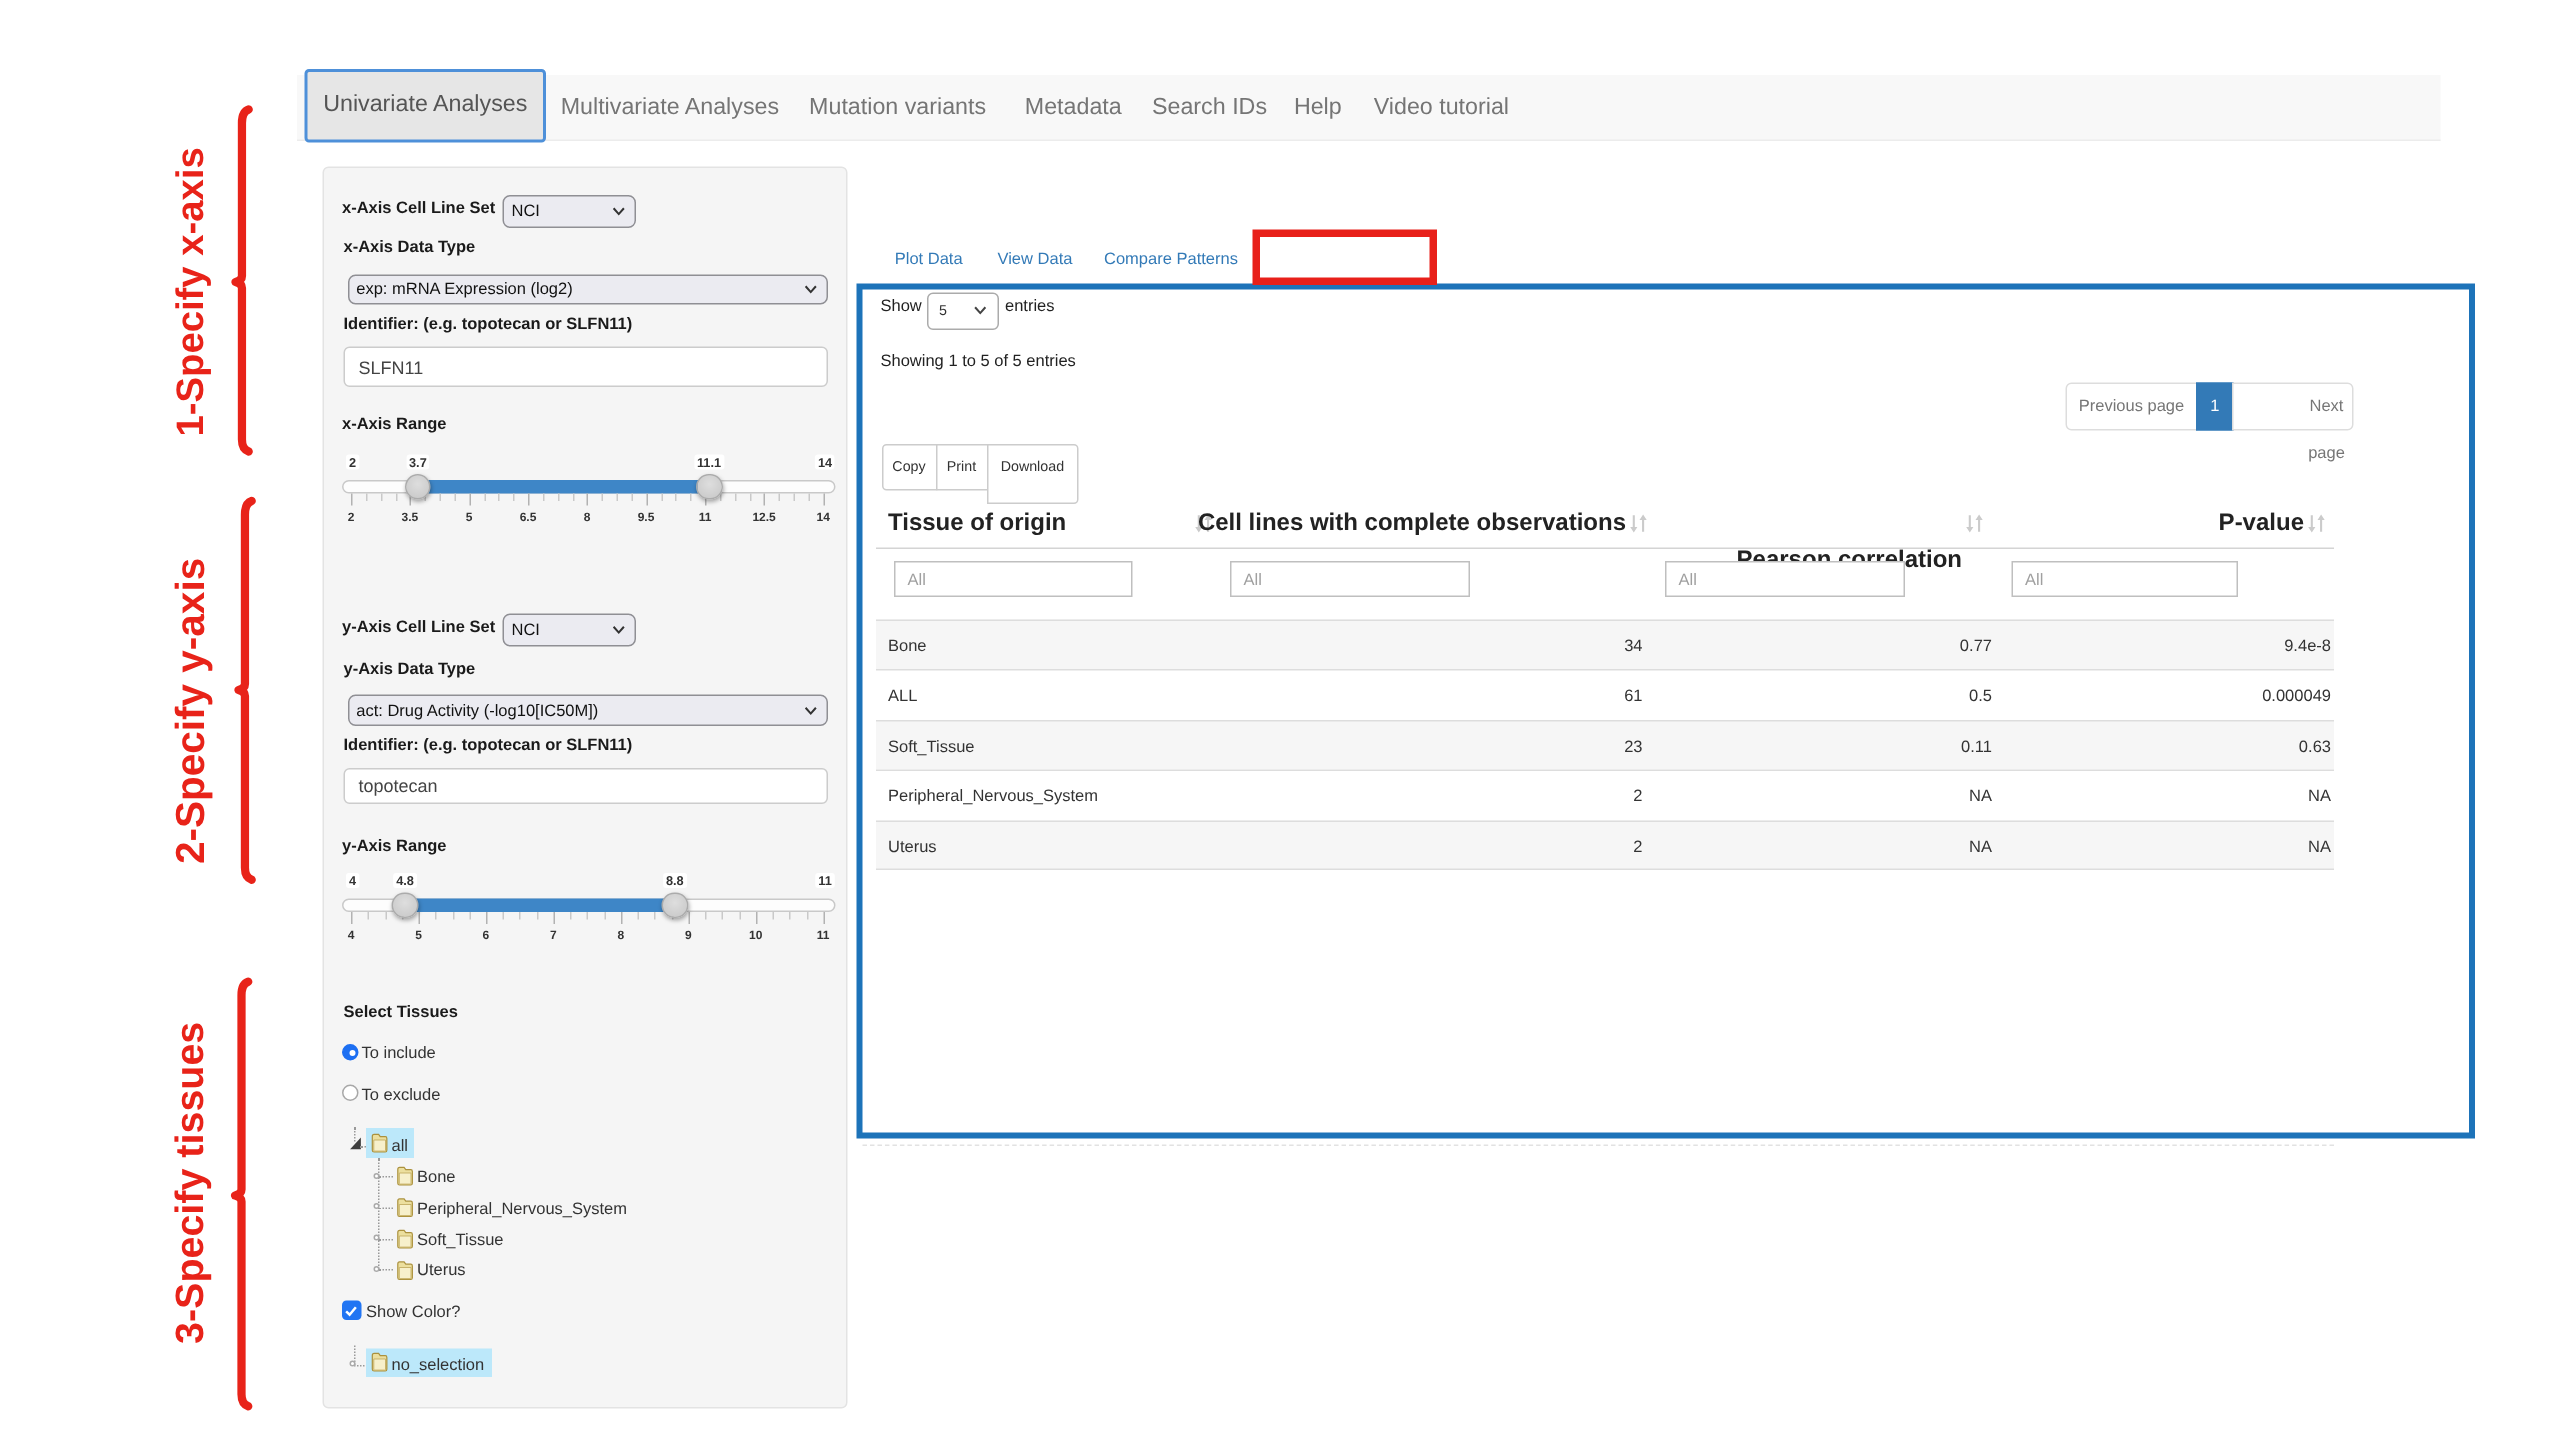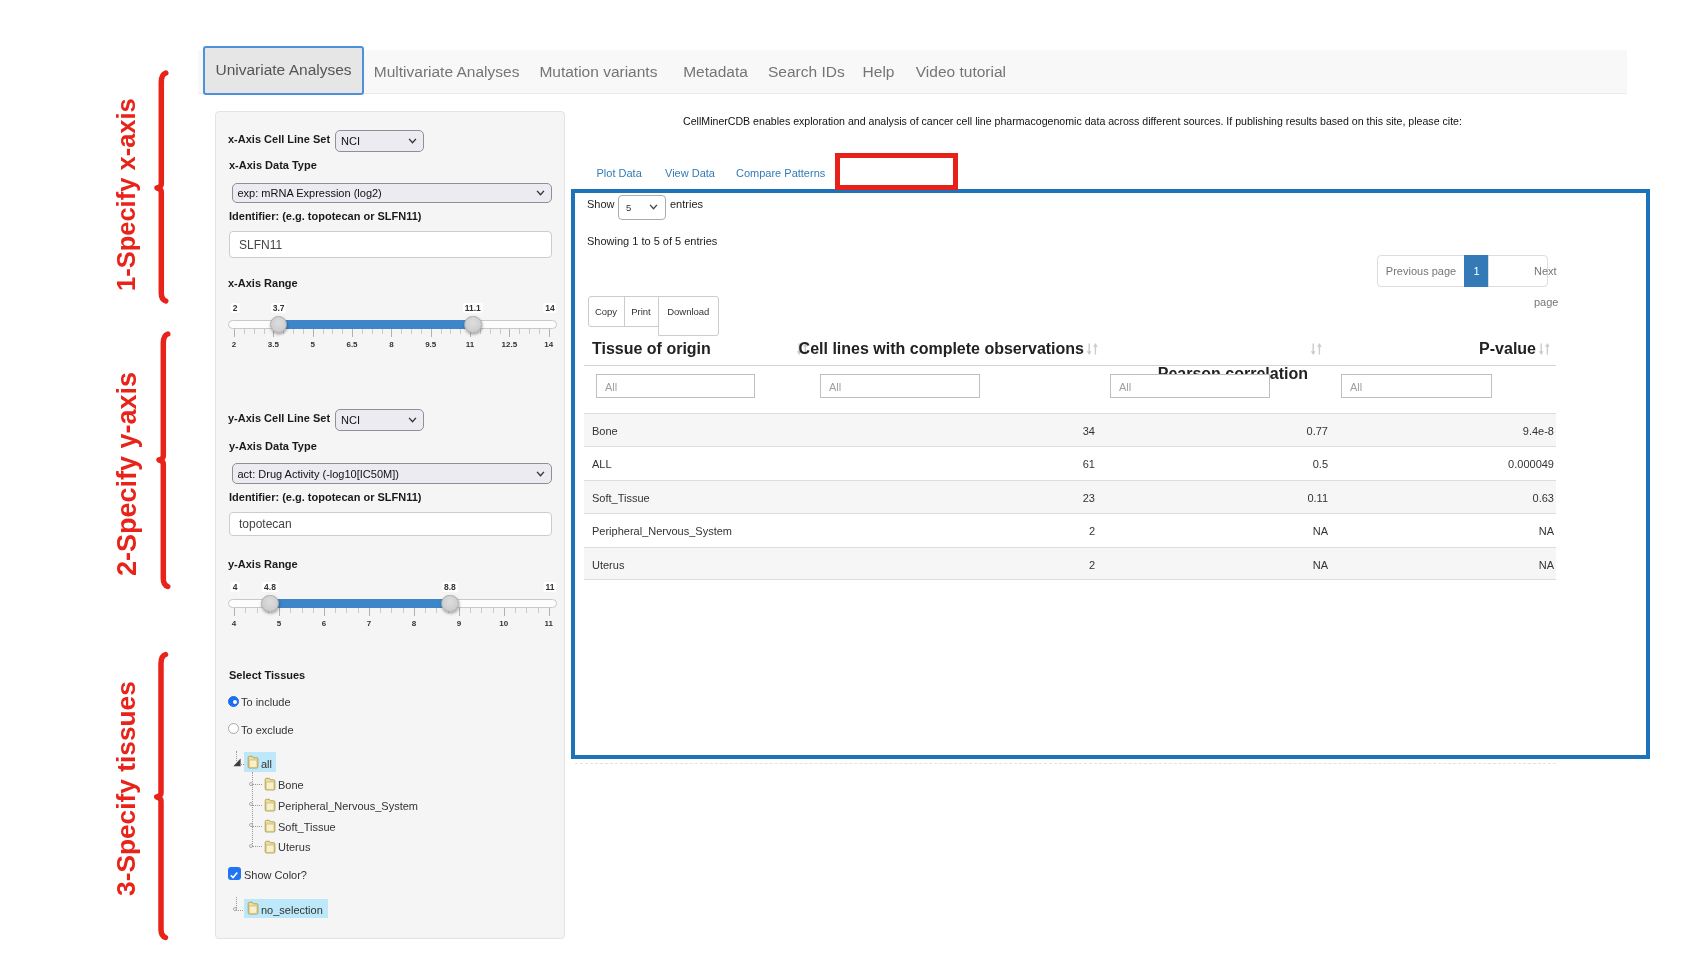--- a/index.html
+++ b/index.html
@@ -257,41 +257,40 @@
 <div class="ftext" style="left:261px; top:903.5px;">no_selection</div>
 <svg width="0" height="0" style="position:absolute;">
 <defs>
 <g id="fold">
   <path d="M1.2 2.6 Q1.2 1.3 2.4 1.3 L5.4 1.3 L6.5 2.8 L9.9 2.8 Q10.9 2.8 10.9 4 L10.9 11.8 Q10.9 13 9.8 13 L2.4 13 Q1.2 13 1.2 11.8 Z" fill="#ecdf9e" stroke="#ab913d" stroke-width="0.8"></path>
   <path d="M2.2 5 L10 5 L10 12 Q10 12.4 9.5 12.4 L2.7 12.4 Q2.2 12.4 2.2 12 Z" fill="#f7f0cb" stroke="#c3ad62" stroke-width="0.6"></path>
 </g>
 </defs>
 </svg>
 <div id="introwrap">
-  <div class="l1">CellMinerCDB enables exploration and analysis of cancer cell line pharmacogenomic data across different sources. If publishing results based on this site, please cite:</div>
 </div>
 <div class="dtab" style="left:596.5px;">Plot Data</div>
 <div class="dtab" style="left:665px;">View Data</div>
 <div class="dtab" style="left:736px;">Compare Patterns</div>
 <div class="dtab" style="left:853px; color:#111;margin-top:36px;">Tissue Correlation</div>
 <div id="redrect"></div>
 <div id="bluebox"></div>
 <div class="abs" style="left:575px; top:762.5px; width:981px; border-top:1px dashed #e2e2e2;"></div>
 <div class="td" style="left:587px; top:197.7px; color:#222;">Show</div>
 <div class="abs" style="left:618px; top:195px; width:48px; height:24.5px; background:#fff; border:1px solid #ababab; border-radius:4px;">
   <span style="position:absolute; left:7px; top:6px; font-size:9.5px; color:#333;">5</span>
   <svg class="chev" style="right:7px;" viewBox="0 0 10 7">
       <path d="M1 1 L5 5.5 L9 1" fill="none" stroke="#444" stroke-width="1.6"></path>
     </svg>
 </div>
 <div class="td" style="left:670px; top:197.7px; color:#222;">entries</div>
 <div class="td" style="left:587px; top:235px; color:#222;">Showing 1 to 5 of 5 entries</div>
 <div class="pag" style="left:1377px; top:255px; width:88px; height:32px; line-height:31px; border-radius:4px 0 0 4px;">Previous page</div>
 <div class="pag" style="left:1464px; top:255px; width:25px; height:32px; line-height:31px; background:#337ab7; border-color:#337ab7; color:#fff;">1</div>
-<div class="pag" style="left:1488px; top:255px; width:60px; height:32px; line-height:31px; border-radius:0 4px 4px 0;padding-left:45px;">Next page</div>
+<div class="pag" style="left:1488px; top:255px; width:81px; height:32px; line-height:31px; border-radius:0 4px 4px 0;padding-left:45px;">Next page</div>
 <div class="btn" style="left:587.5px; top:296px; width:37px; height:31px; line-height:30px; border-radius:3px 0 0 3px;">Copy</div>
 <div class="btn" style="left:623.5px; top:296px; width:35px; height:31px; line-height:30px;">Print</div>
 <div class="btn" style="left:657.5px; top:296px; width:61.5px; height:40px; line-height:30px; border-radius:0 3px 3px 0;">Download</div>
 <div class="th" style="left:592px; top:342.5px;">Tissue of origin</div>
 <svg class="sorticon" style="left:795.5px; top:340.5px;" viewBox="0 0 13 13">
     <use href="#sorts"></use>
   </svg>
 <div class="th" style="right:616px; top:342.5px;">Cell lines with complete observations</div>
 <svg class="sorticon" style="left:1086px; top:340.5px;" viewBox="0 0 13 13">
     <use href="#sorts"></use>

